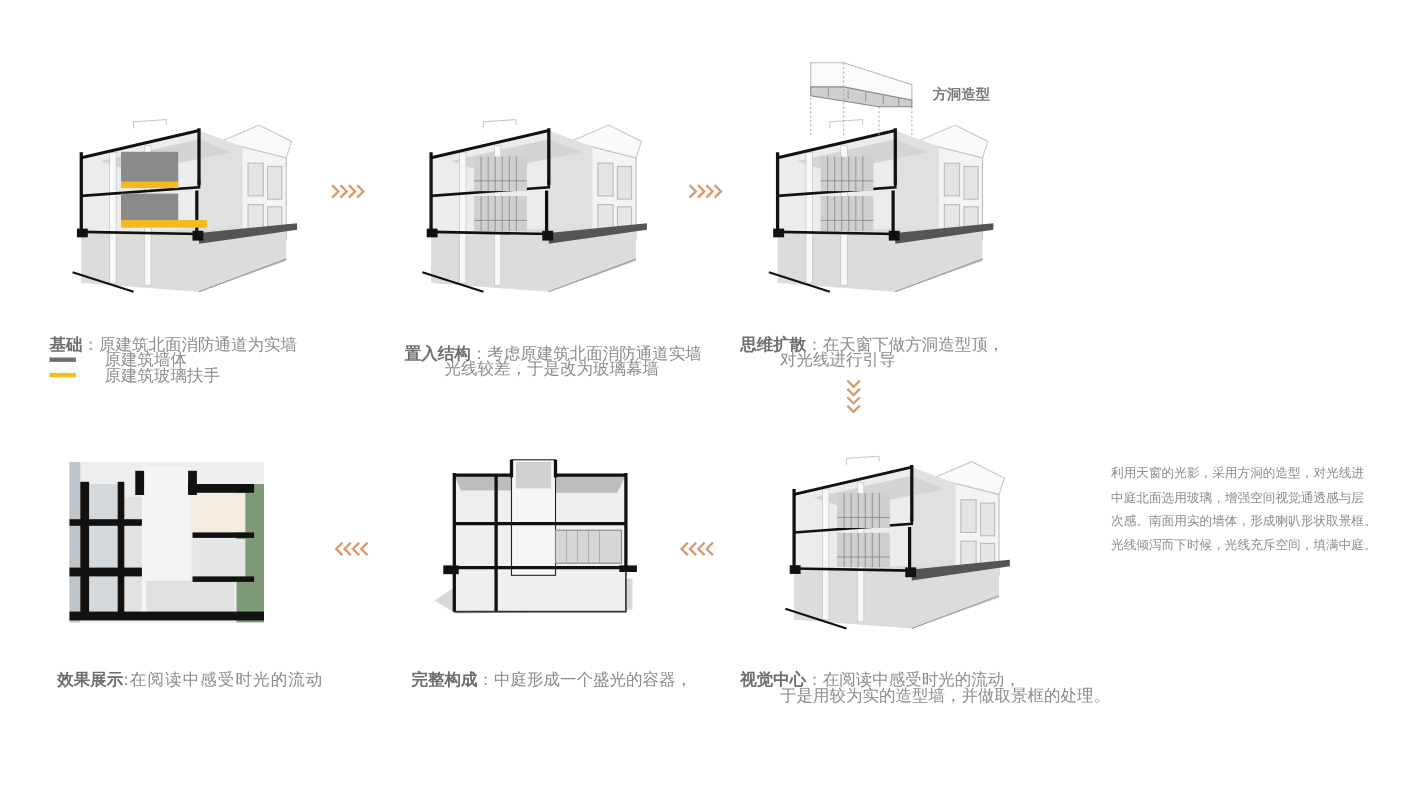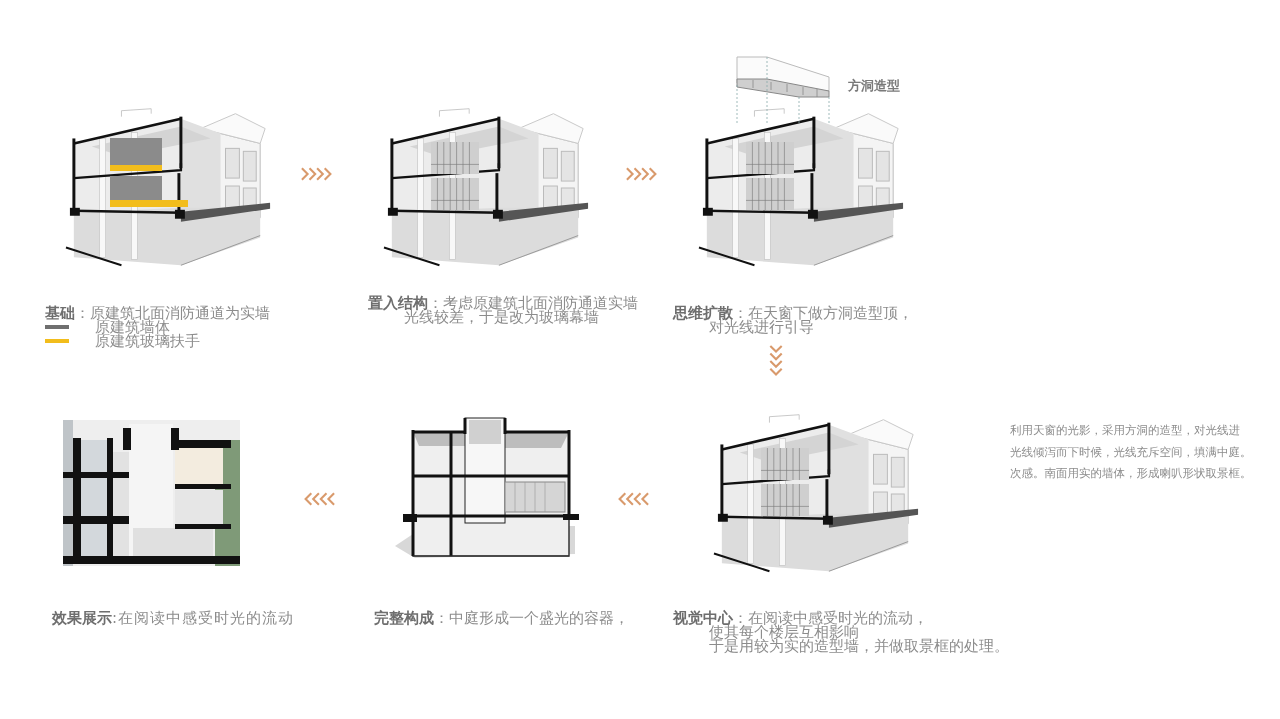--- a/index.html
+++ b/index.html
@@ -236,41 +236,41 @@
   <div class="legend-row">
     <span class="swatch" style="background:#6f6f6f;"></span>
     <span>原建筑墙体</span>
   </div>
   <div class="legend-row">
     <span class="swatch" style="background:#f2bd1c;"></span>
     <span>原建筑玻璃扶手</span>
   </div>
 </div>
 
-<div class="abs caption" style="left:368px;top:296px;text-align:center;">
+<div class="abs caption" style="left:368px;top:314px;text-align:center;">
   <div><b>置入结构</b><span>：</span><span>考虑原建筑北面消防通道实墙</span></div>
   <div style="padding-left:36px;text-align:left;">光线较差，于是改为玻璃幕墙</div>
 </div>
 
 <div class="abs caption" style="left:673px;top:306px;">
   <div><b>思维扩散</b><span>：</span><span>在天窗下做方洞造型顶，</span></div>
   <div style="padding-left:36px;">对光线进行引导</div>
 </div>
 
 <div class="abs caption" style="left:673px;top:611px;">
   <div><b>视觉中心</b><span>：</span><span>在阅读中感受时光的流动，</span></div>
-  <div style="padding-left:36px;">使其每个楼层互相影响</div>
   <div style="padding-left:36px;">于是用较为实的造型墙，并做取景框的处理。</div>
 </div>
 
 <div class="abs caption" style="left:374px;top:611px;">
   <b>完整构成</b><span>：</span><span>中庭形成一个盛光的容器，</span>
 </div>
 
 <div class="abs caption" style="left:52px;top:611px;letter-spacing:1px;">
   <b style="letter-spacing:0;">效果展示</b><span>:</span><span>在阅读中感受时光的流动</span>
 </div>
 
 <div class="abs side-text" style="left:970px;top:420px;margin-left:40px;">
   <div>利用天窗的光影，采用方洞的造型，对光线进</div>
+  <div>中庭北面选用玻璃，增强空间视觉通透感与层</div>
+  <div>次感。南面用实的墙体，形成喇叭形状取景框。</div>
   <div>光线倾泻而下时候，光线充斥空间，填满中庭。</div>
-  <div>次感。南面用实的墙体，形成喇叭形状取景框。</div>
 </div>
 
 </body></html>

